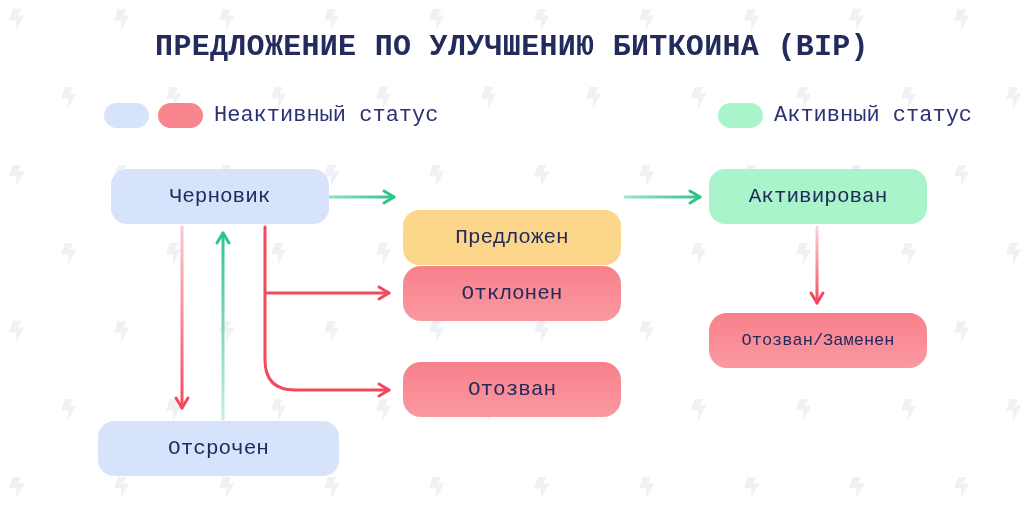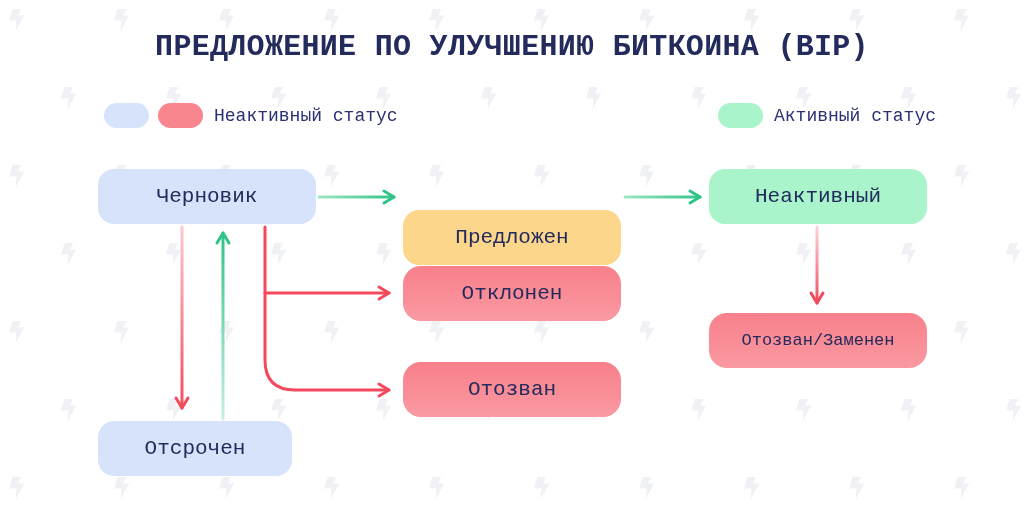--- a/index.html
+++ b/index.html
@@ -25,44 +25,44 @@
   
   .legend-group{position:absolute;top:103px;z-index:3;display:flex;align-items:center;}
   #legend-inactive{left:104px;}
   #legend-optional{left:428px;}
   #legend-active{left:718px;justify-content:space-between;}
   .pill{width:45px;height:25px;border-radius:13px;margin-right:9px;}
   .pill-blue{background:var(--blue,#d6e3fa);}
   .pill-red{background:var(--red,#f9858f);}
   .pill-yellow{background:var(--yellow,#fcd78b);}
   .pill-green{background:var(--green,#a9f4ca);}
-  .legend-label{font-size:18px;color:#2b3173;margin-left:2px;white-space:nowrap;}
+  .legend-label{font-size:22px;color:#2b3173;margin-left:2px;white-space:nowrap;}
 
   
   .arrows{position:absolute;left:0;top:0;z-index:1;}
 
   
   .node{
     position:absolute;z-index:2;
     display:flex;align-items:center;justify-content:center;
     border-radius:16px;
     font-size:21px;font-weight:500;color:var(--navy,#232a5c);
     white-space:nowrap;
   }
   .node.blue{background:var(--blue,#d6e3fa);}
   .node.yellow{background:var(--yellow,#fcd78b);margin-top:41px;}
   .node.green{background:var(--green,#a9f4ca);}
   .node.red{background:linear-gradient(180deg,#f8808b 0%,#fa99a1 100%);border-radius:18px;}
-  #node-draft    {left:98px; top:169px;width:218px;height:55px;}
+  #node-draft    {left:111px; top:169px;width:218px;height:55px;}
   #node-proposed {left:403px;top:169px;width:218px;height:55px;}
   #node-activated{left:709px;top:169px;width:218px;height:55px;}
   #node-rejected {left:403px;top:266px;width:218px;height:55px;}
   #node-withdrawn{left:403px;top:362px;width:218px;height:55px;}
   #node-replaced {left:709px;top:313px;width:218px;height:55px;font-size:17px;}
-  #node-deferred {left:98px; top:421px;width:194px;height:55px;}
+  #node-deferred {left:98px; top:421px;width:241px;height:55px;}
 </style>
 </head>
 <body>
 
 <div class="stage">
 
   <div id="watermarks">
       <span class="wm" style="left: 8px; top: 8px;"><svg width="18" height="22" viewBox="0 0 18 22">
           <path d="M8 0 L16 3 L11 8 L17 10 L4 22 L8 12 L1 10 Z" fill="#f0f1f5"></path>
         </svg></span>
@@ -327,19 +327,19 @@
       <path d="M511,227 V258" stroke="url(#g-d1)" marker-end="url(#mr)"></path>
       <path d="M817,227 V303" stroke="url(#g-d2)" marker-end="url(#mr)"></path>
       <path d="M182,227 V408" stroke="url(#g-d3)" marker-end="url(#mr)"></path>
       <path d="M265,227 V360 Q265,390 295,390 H389" stroke="#f4495c" marker-end="url(#mr)"></path>
       <path d="M265,293 H389" stroke="#f4495c" marker-end="url(#mr)"></path>
     </g>
   </svg>
 
   <div class="node blue" id="node-draft">Черновик</div>
   <div class="node yellow" id="node-proposed">Предложен</div>
-  <div class="node green" id="node-activated">Неактивный</div>
+  <div class="node green" id="node-activated">Активирован</div>
   <div class="node red" id="node-rejected">Отклонен</div>
   <div class="node red" id="node-withdrawn">Отозван</div>
   <div class="node red" id="node-replaced">Отозван/Заменен</div>
   <div class="node blue" id="node-deferred">Отсрочен</div>
 
 </div>
 
 </body></html>

